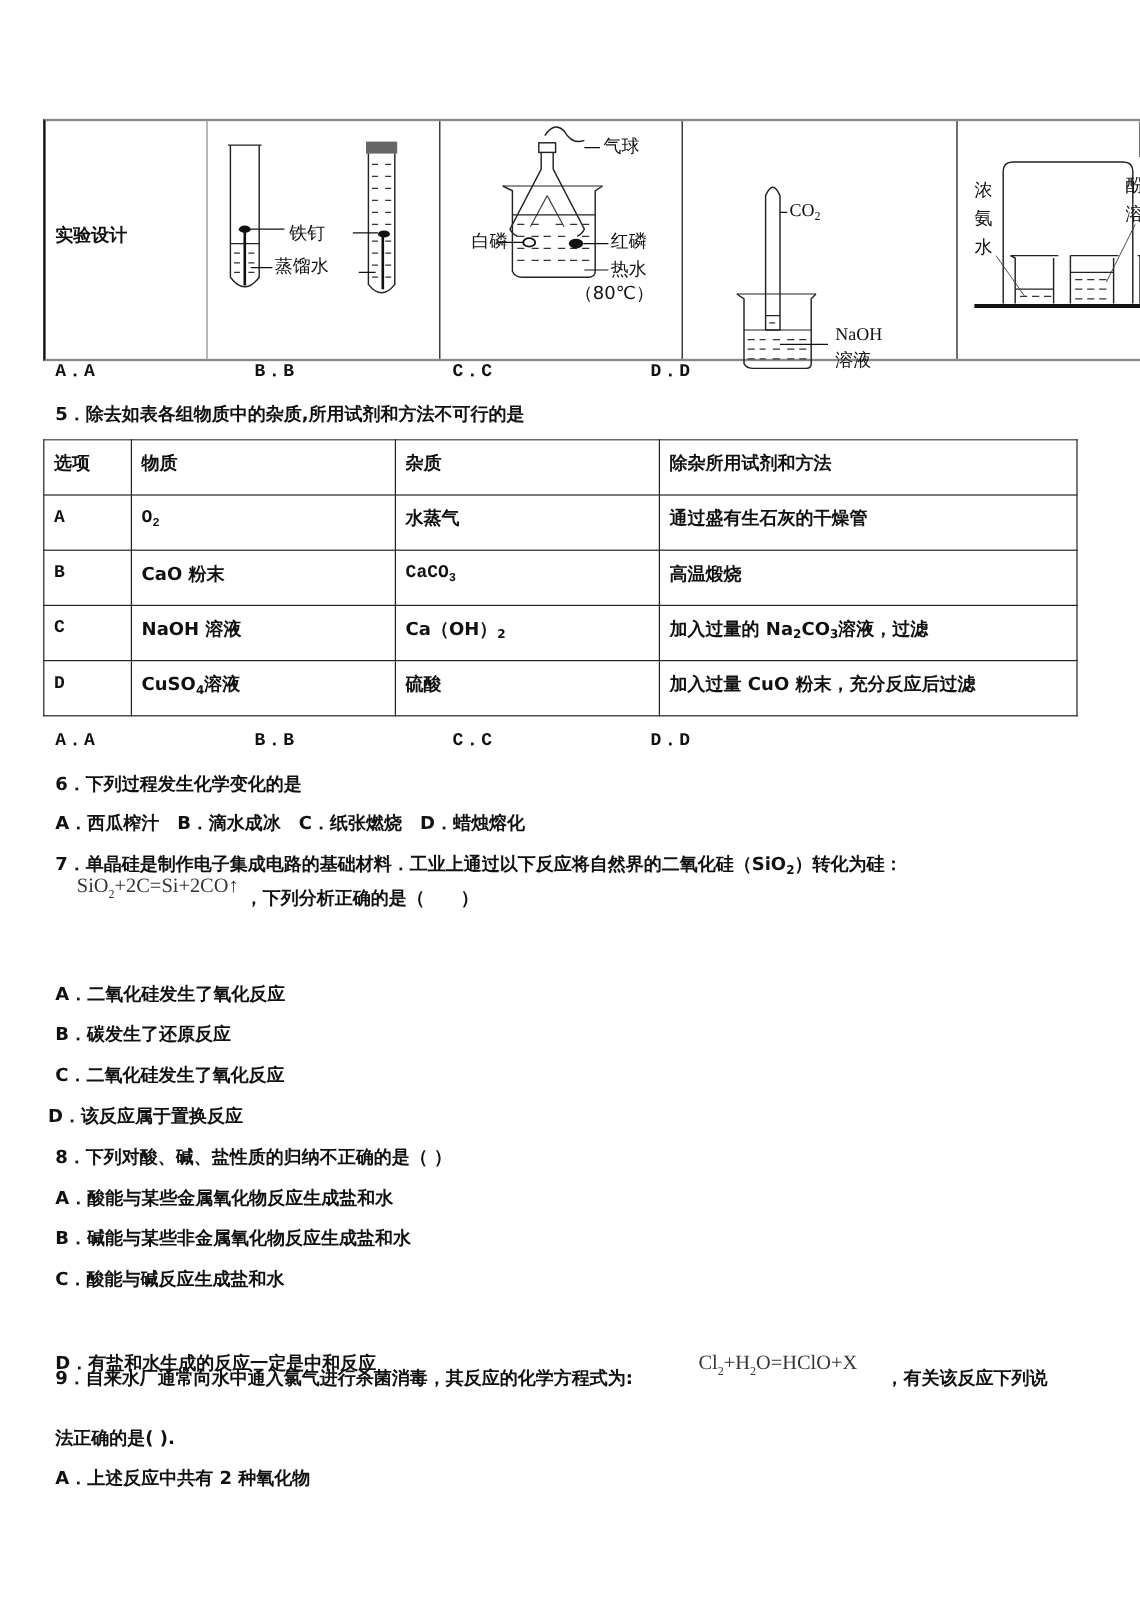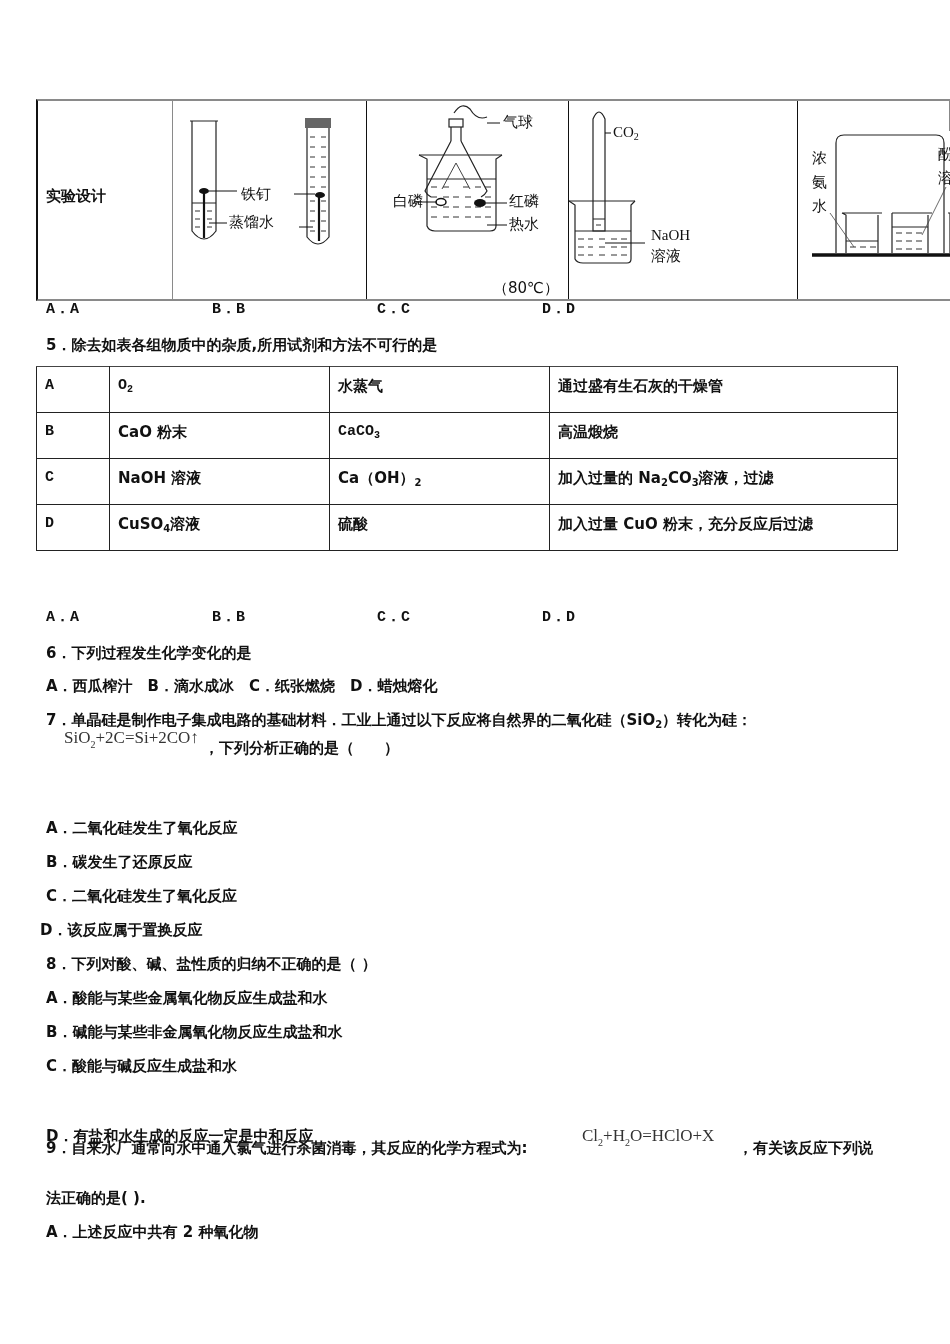--- a/index.html
+++ b/index.html
@@ -130,24 +130,24 @@
       <ellipse cx="113" cy="102" rx="6" ry="4" fill="#111"></ellipse>
       <line x1="48" y1="101" x2="70" y2="101" stroke="#111" stroke-width="1"></line>
       <line x1="119" y1="102" x2="140" y2="102" stroke="#111" stroke-width="1"></line>
       <line x1="120" y1="22" x2="133" y2="22" stroke="#111" stroke-width="1"></line>
       <line x1="120" y1="124" x2="140" y2="124" stroke="#111" stroke-width="1"></line>
     </svg>
     <div class="diagram-label" style="left:136px;top:12px;">气球</div>
     <div class="diagram-label" style="left:26px;top:91px;">白磷</div>
     <div class="diagram-label" style="left:142px;top:91px;font-family:Liberation Mono, monospace;">红磷</div>
     <div class="diagram-label" style="left:142px;top:114px;">热水</div>
-    <div class="diagram-label" style="left:126px;top:134px;margin-top:44px;">（80℃）</div>
-  </div>
-
-  <div class="exp-col" style="left:517px;width:228px;">
+    <div class="diagram-label" style="left:112px;top:134px;">（80℃）</div>
+  </div>
+
+  <div class="exp-col" style="left:562px;width:228px;margin-top:44px;">
     <svg width="228" height="196" viewBox="0 0 228 196">
       <path d="M38 130 L38 18 Q44 4 50 18 L50 130 Z" fill="none" stroke="#222" stroke-width="1.2"></path>
       <line x1="50" y1="32" x2="56" y2="32" stroke="#111" stroke-width="1"></line>
       <path d="M14 100 L20 104 L20 158 Q22 162 28 162 L72 162 Q76 162 76 158 L76 104 L80 100" fill="none" stroke="#222" stroke-width="1.2"></path>
       <line x1="14" y1="100" x2="80" y2="100" stroke="#222" stroke-width="1"></line>
       <line x1="38" y1="118" x2="50" y2="118" stroke="#222" stroke-width="1"></line>
       <line x1="20" y1="130" x2="76" y2="130" stroke="#222" stroke-width="1"></line>
       <g stroke="#333" stroke-width="1">
         <line x1="41" y1="124" x2="46" y2="124"></line>
         <line x1="23" y1="138" x2="29" y2="138"></line>
@@ -218,20 +218,26 @@
 <div class="abs txt" style="left:46px;top:336px;">5．除去如表各组物质中的杂质,所用试剂和方法不可行的是</div>
 
 <table class="q5">
   <colgroup>
       <col style="width:73px">
       <col style="width:220px">
       <col style="width:220px">
       <col style="width:348px">
     </colgroup>
   <tbody>
+      <tr>
+    <td>选项</td>
+    <td>物质</td>
+    <td>杂质</td>
+    <td>除杂所用试剂和方法</td>
+  </tr>
   <tr>
     <td class="serif">A</td>
     <td class="serif"><span>O</span><span class="sub">2</span></td>
     <td><span>水蒸气</span></td>
     <td><span>通过盛有生石灰的干燥管</span></td>
   </tr>
   <tr>
     <td class="serif">B</td>
     <td><span>CaO 粉末</span></td>
     <td class="serif"><span>CaCO</span><span class="sub">3</span></td>

